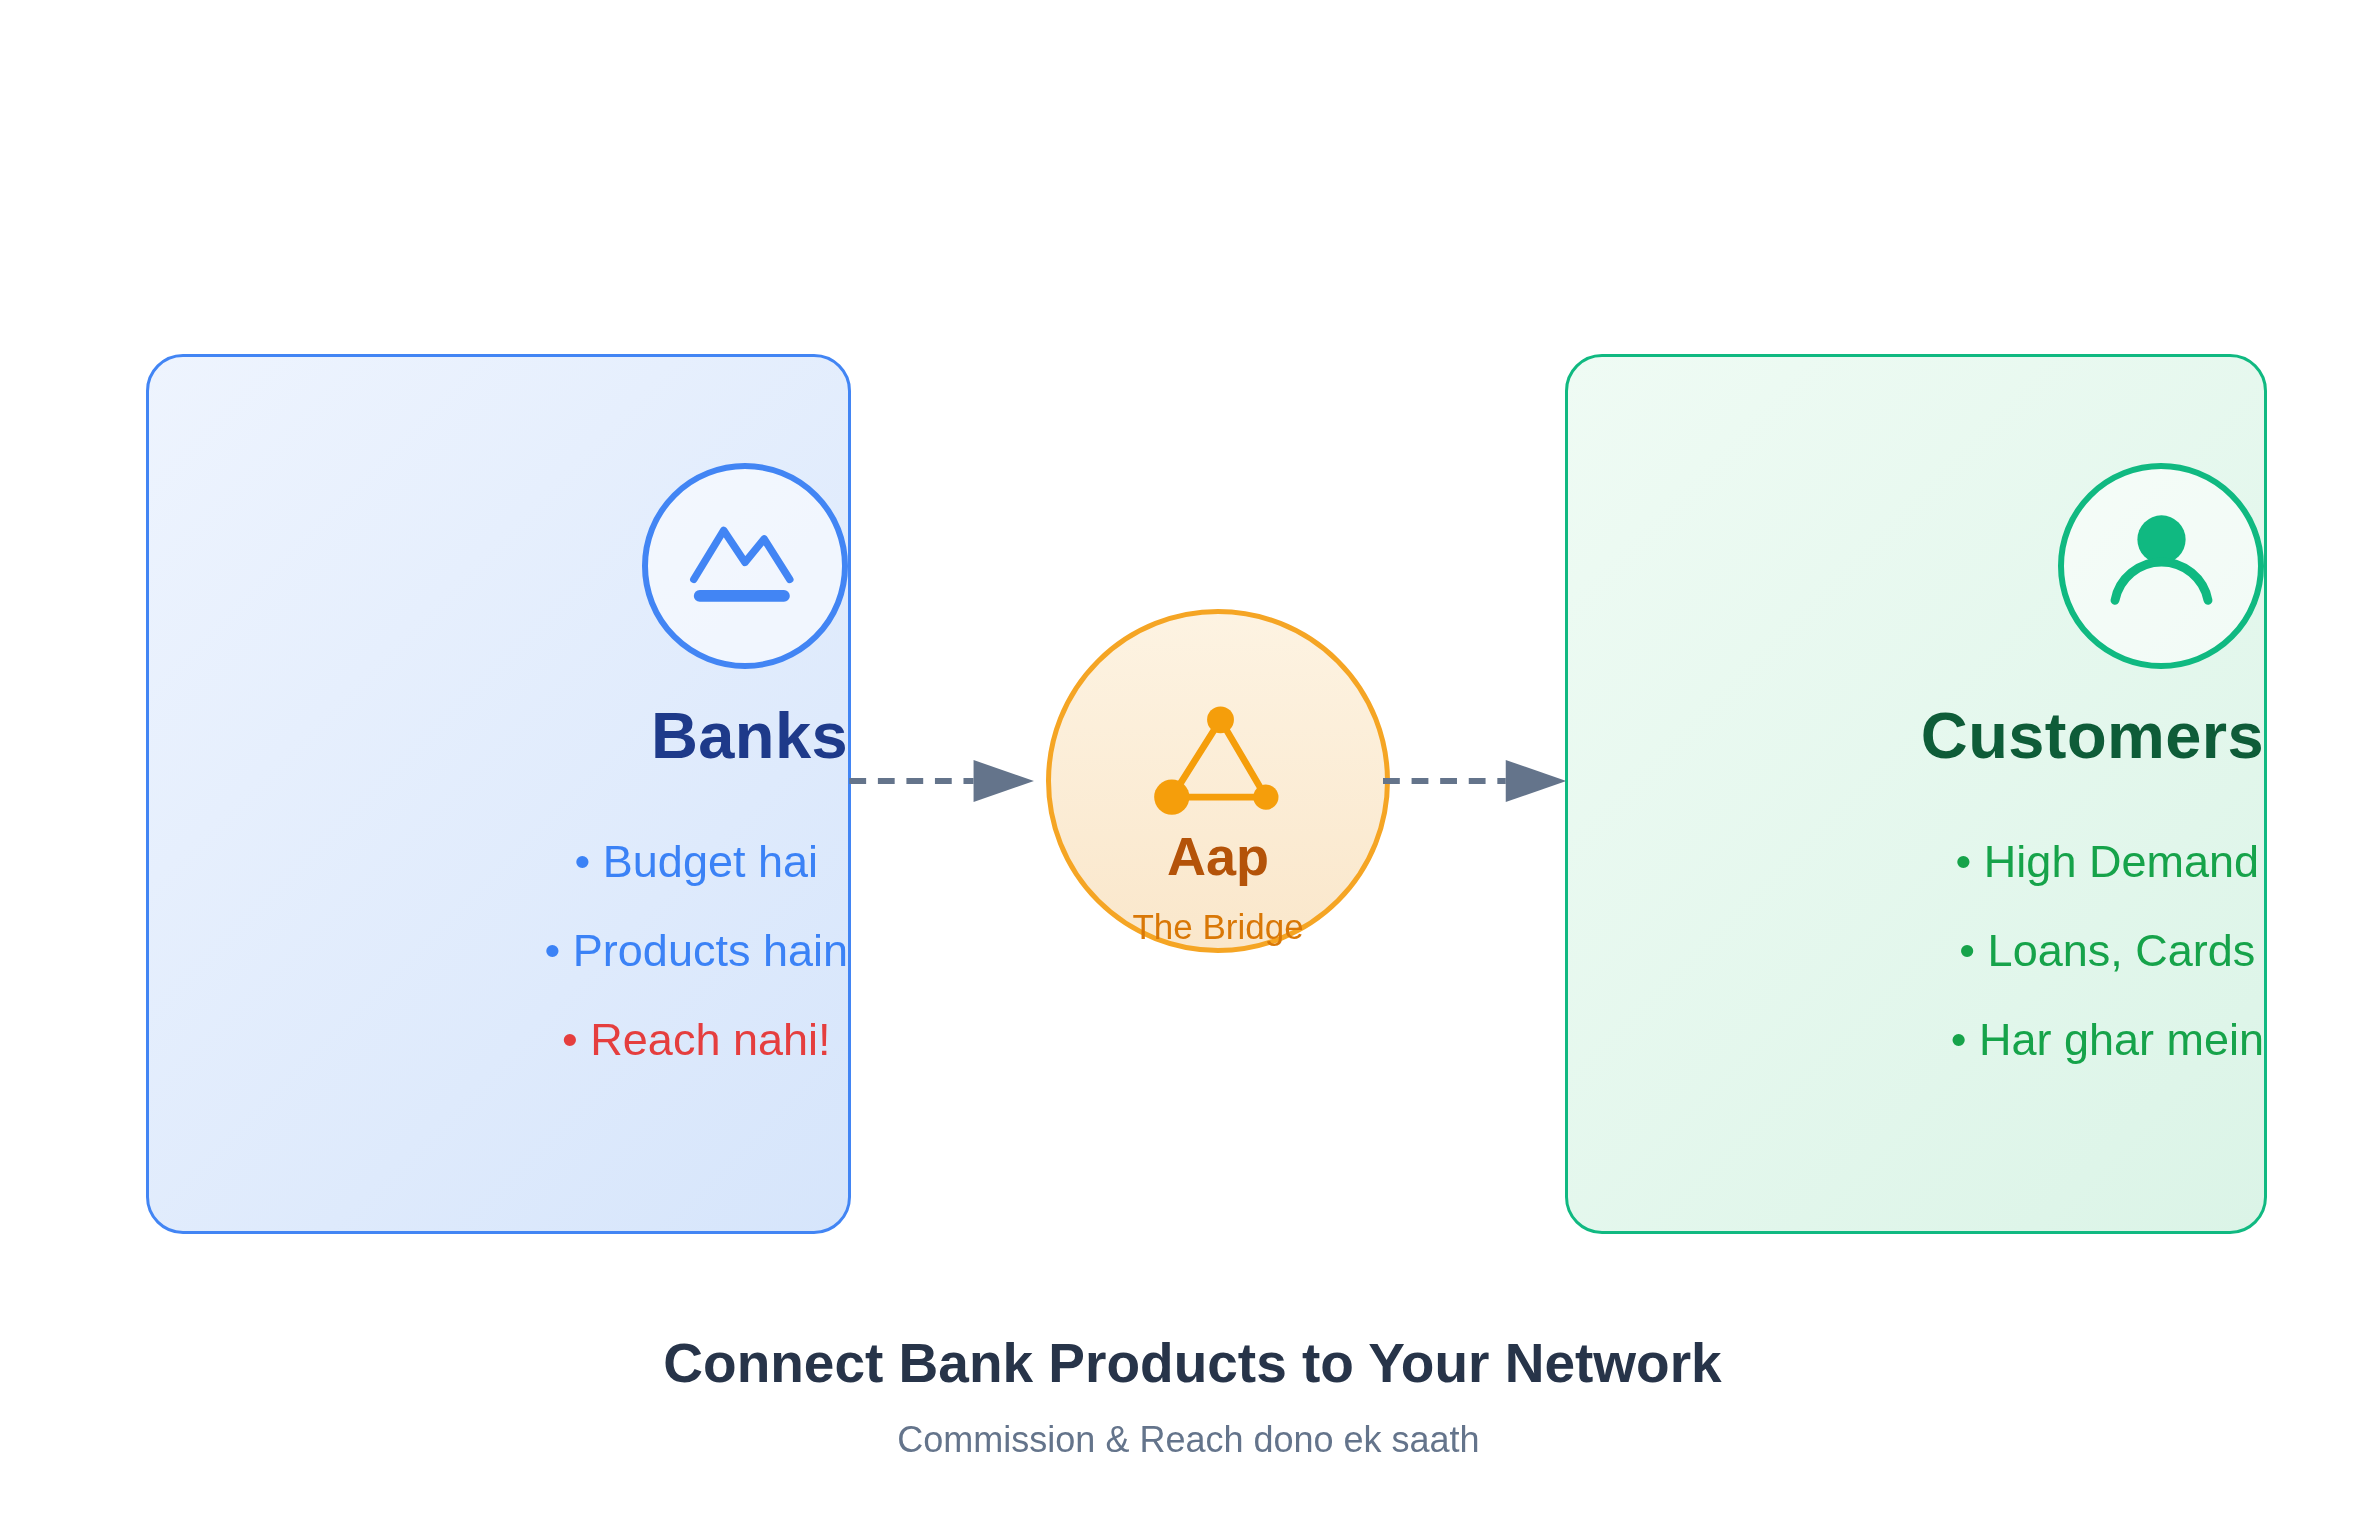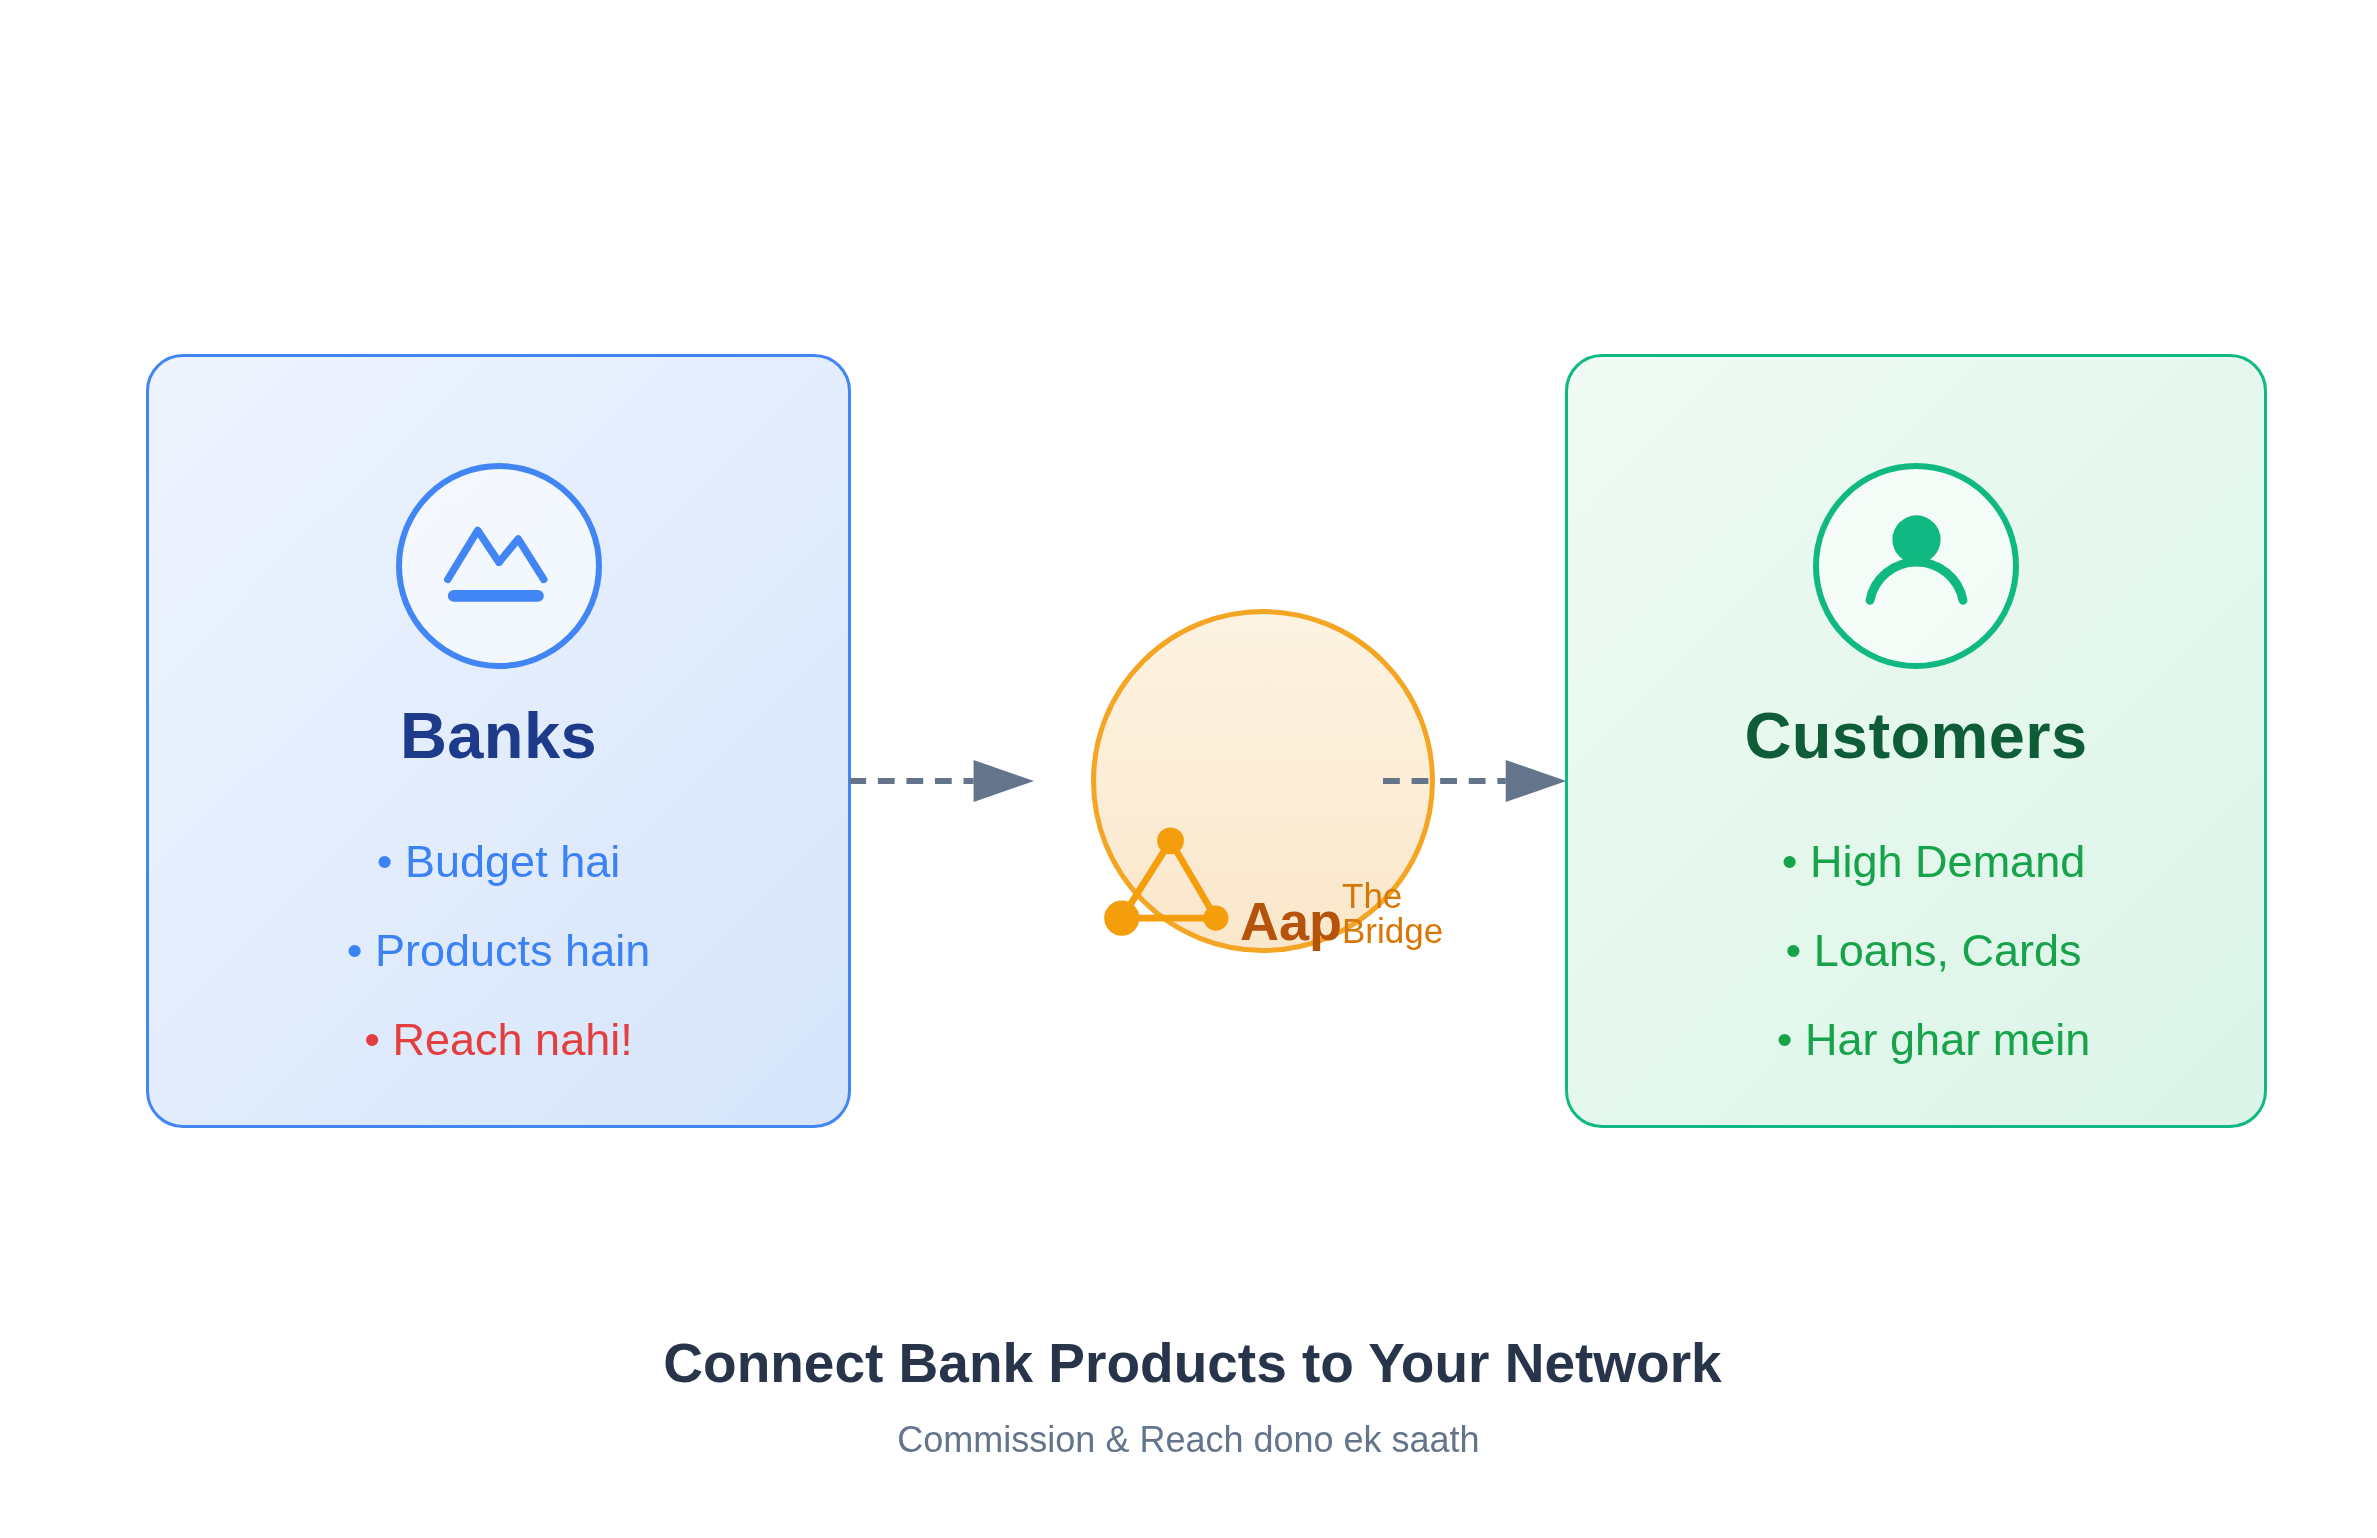--- a/index.html
+++ b/index.html
@@ -10,26 +10,26 @@
     width: 2377px;
     height: 1538px;
     background: #ffffff;
     overflow: hidden;
   }
 
   
   .card {
     position: absolute;
     top: 354px;
-    height: 774px;
+    height: 880px;
     border-radius: 37px;
     box-sizing: border-box;
     display: flex;
     flex-direction: column;
-    align-items: center;
+    align-items: flex-end;
     padding-top: 106px;
   }
   .card-banks {
     left: 146px;
     width: 705px;
     border: 3.4px solid #4285f4;
     background: linear-gradient(135deg, #eef4fe 0%, #d6e5fb 100%);
   }
   .card-customers {
     left: 1565px;
@@ -63,30 +63,31 @@
 
   .card-list { margin-top: 49px; text-align: center; }
   .card-item { font-size: 45px; line-height: 89px; white-space: nowrap; }
   .text-blue  { color: #3b82f6; }
   .text-red   { color: #e53e3e; }
   .text-green { color: #16a34a; margin-left: 35px; }
 
   
   .bridge-circle {
     position: absolute;
-    left: 1091px;
+    left: 1046px;
     top: 609px;
     width: 344px;
     height: 344px;
     border-radius: 50%;
     border: 5.9px solid #f5a524;
     box-sizing: border-box;
     background: linear-gradient(180deg, #fdf3e2 0%, #fae7cb 100%);
     display: flex;
-    align-items: flex-end;
+    flex-direction: column;
+    align-items: center;
     padding-top: 84px;
   }
   .bridge-label {
     margin-top: 1.7px;
     font-size: 54px;
     font-weight: 700;
     color: #b45309;
     line-height: 1;
   }
   .bridge-sublabel {

